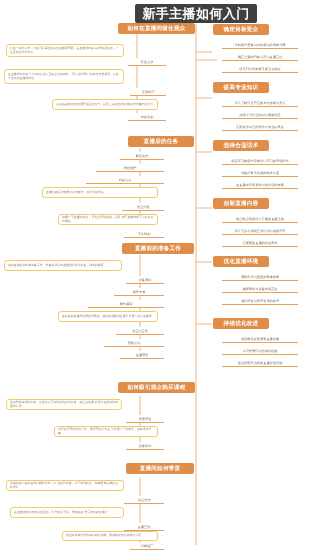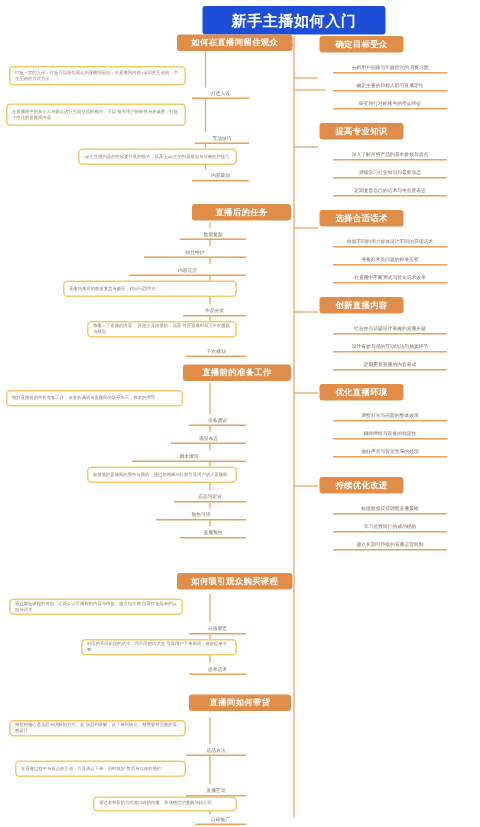--- a/index.html
+++ b/index.html
@@ -3,21 +3,21 @@
 <meta charset="utf-8">
 <style>
   html,body{margin:0;padding:0;background:#ffffff;}
   body{width:300px;height:551px;position:relative;overflow:hidden;
        font-family:"DejaVu Sans","Liberation Sans",sans-serif;}
   #canvas{position:absolute;inset:0;}
   svg.links{position:absolute;left:0;top:0;width:300px;height:551px;pointer-events:none;}
 
   .node{position:absolute;box-sizing:border-box;}
 
-  .root{background:#1d4ed8;color:#ffffff;font-weight:bold;font-size:10px;
+  .root{background:#404040;color:#ffffff;font-weight:bold;font-size:13px;
         border-radius:2px;display:flex;align-items:center;justify-content:center;
         letter-spacing:.4px;}
 
   .branch{background:#E08D4A;color:#ffffff;font-weight:bold;font-size:5.6px;
           border-radius:2px;display:flex;align-items:center;justify-content:center;
           letter-spacing:.2px;padding:0 3px;}
 
   .leaf{background:#ffffff;color:#7a6a58;font-size:3.2px;
         border-bottom:0.8px solid #E8A05A;display:flex;align-items:center;
         justify-content:center;padding:0 2px;line-height:1.25;white-space:nowrap;}

